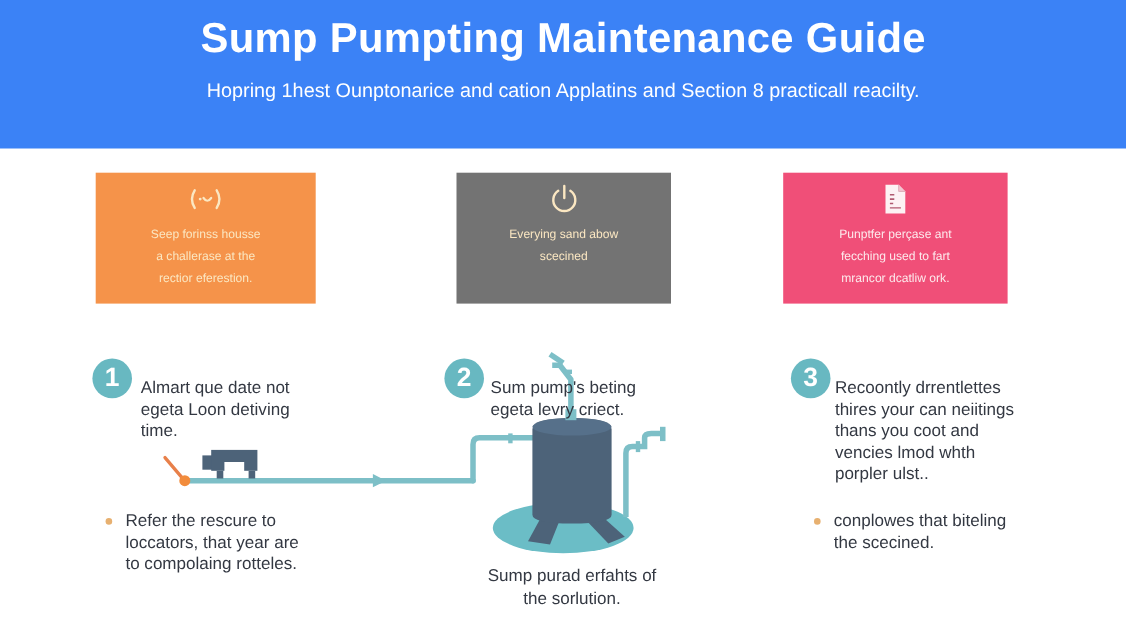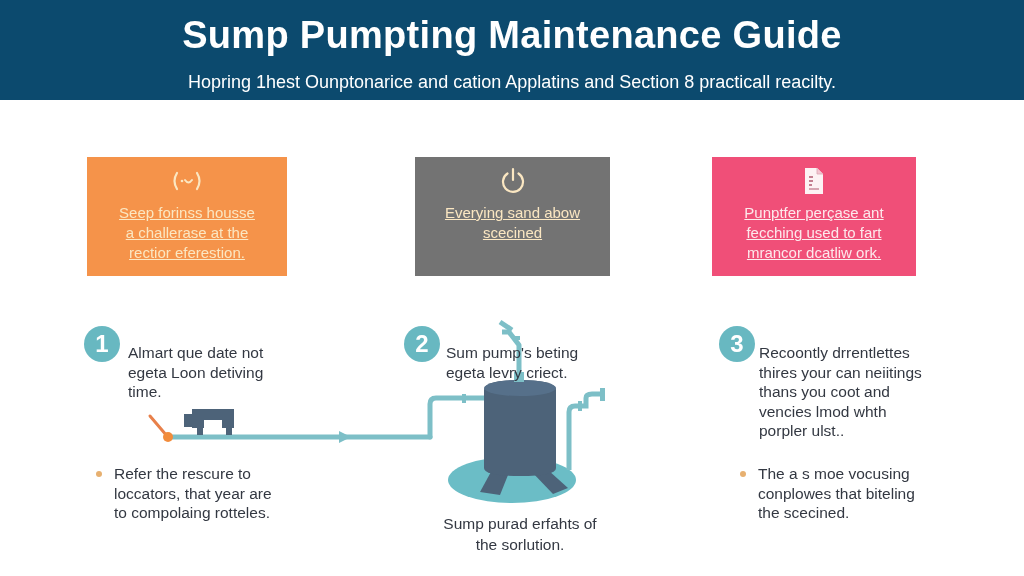--- a/index.html
+++ b/index.html
@@ -1,44 +1,43 @@
 <!DOCTYPE html>
 <html><head>
 <meta charset="utf-8">
 <style>
   * { margin: 0; padding: 0; box-sizing: border-box; }
   html, body { width: 1024px; height: 576px; overflow: hidden; background: #ffffff; }
   body { position: relative; font-family: "Liberation Sans", "DejaVu Sans", sans-serif; }
 
   .header {
-    position: absolute; left: 0; top: 0; width: 1024px; height: 100px;
-    background: #0c4a6e;
+    position: absolute; left: 0; top: 0; width: 1024px; height: 135px;
+    background: #3b82f6;
   }
   .header-title {
     position: absolute; left: 0; top: 14px; width: 1024px; text-align: center;
     color: #ffffff; font-weight: bold; font-size: 38px; letter-spacing: 0.3px;
   }
   .header-subtitle {
     position: absolute; left: 0; top: 72px; width: 1024px; text-align: center;
     color: #ffffff; font-size: 18px;
   }
 
   .card {
     position: absolute; top: 157px; height: 119px;
     display: flex; flex-direction: column; align-items: center;
     padding-top: 10px;
   }
   .card .card-icon {
     height: 28px; display: flex; align-items: center; justify-content: center;
     color: #fbe7c2; font-size: 18px; margin-bottom: 8px;
   }
   .card .card-text {
-    color: #fbe7c2; font-size: 15px; line-height: 20px; text-align: center;
+    color: #fbe7c2; font-size: 11px; line-height: 20px; text-align: center;
     padding: 0 10px;
-    text-decoration: underline;
   }
   .card-1 { left: 87px; width: 200px; }
   .card-2 { left: 415px; width: 195px; }
   .card-3 { left: 712px; width: 204px; }
   .card-3 .card-text { color: #fde9ec; }
 
   .step-badge {
     position: absolute; width: 36px; height: 36px; border-radius: 50%;
     background: #68b8c1; color: #ffffff; font-weight: bold; font-size: 24px;
     display: flex; align-items: center; justify-content: center;
@@ -185,16 +184,15 @@
 <div class="step-badge" style="left:719px; top:326px;">3</div>
 <div class="step-text" style="left:759px; top:343px;">
   <div>Recoontly drrentlettes</div>
   <div>thires your can neiitings</div>
   <div>thans you coot and</div>
   <div>vencies lmod whth</div>
   <div>porpler ulst..</div>
 </div>
 <div class="bullet" style="left:740px; top:471px;"></div>
 <div class="bullet-text" style="left:758px; top:464px;">
-  <div>The a s moe vocusing</div>
   <div>conplowes that biteling</div>
   <div>the scecined.</div>
 </div>
 
 </body></html>

